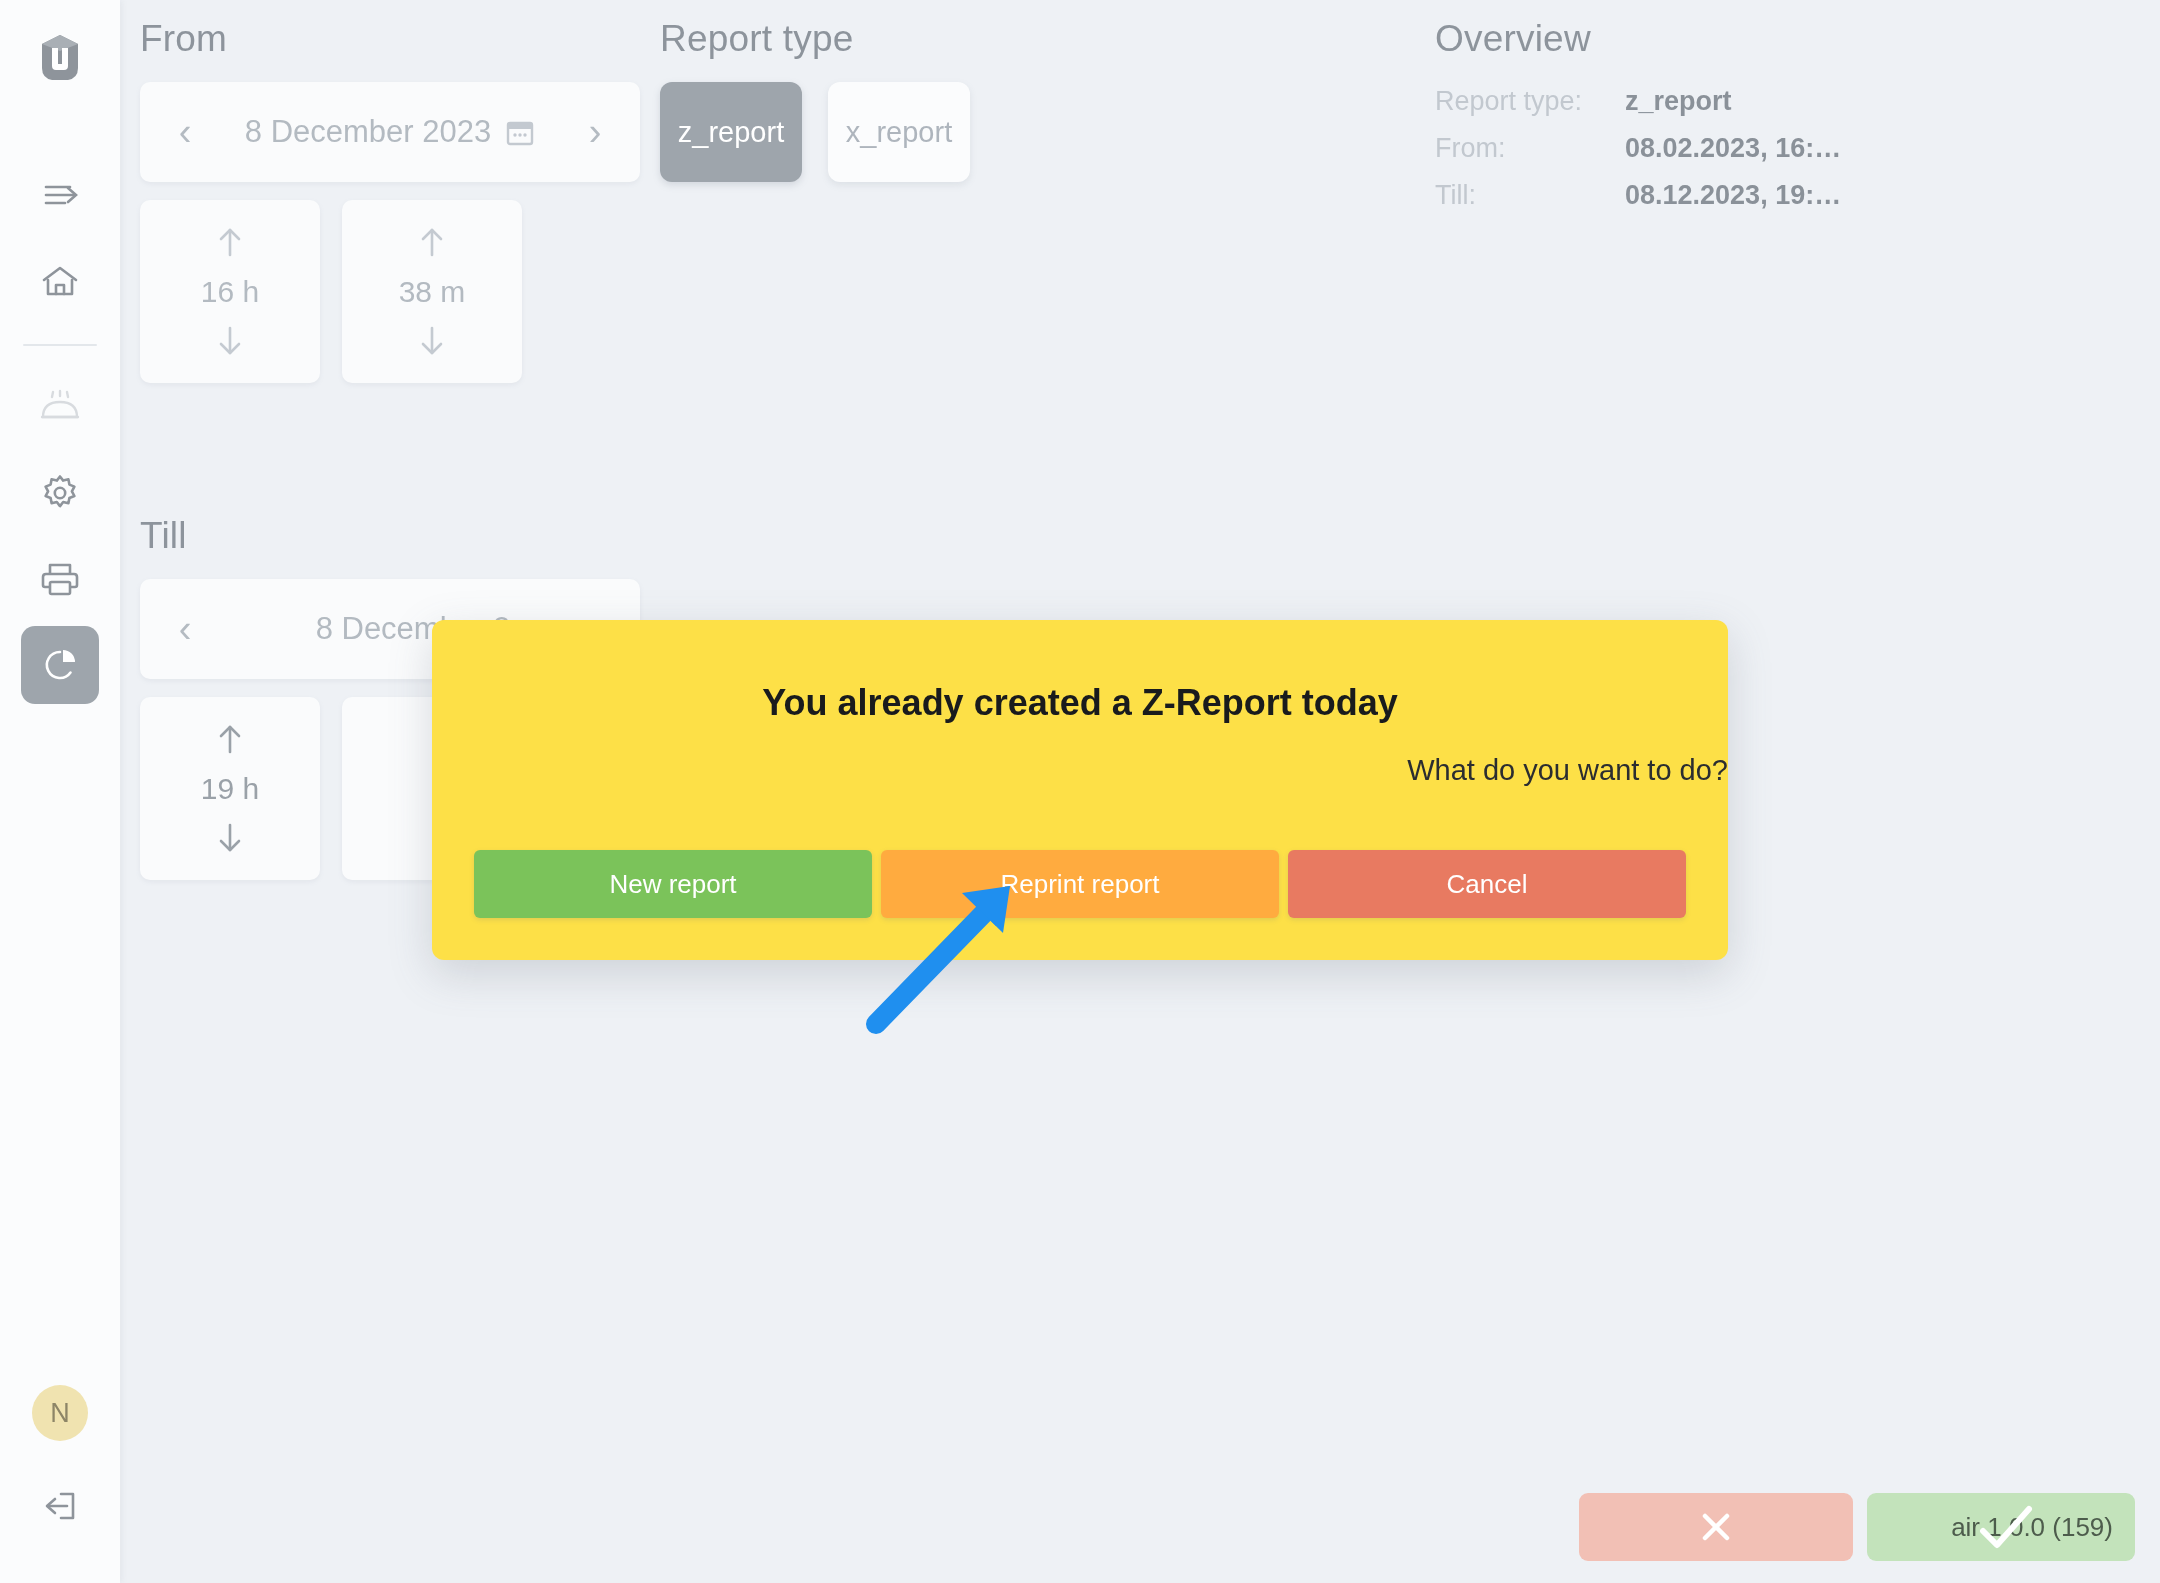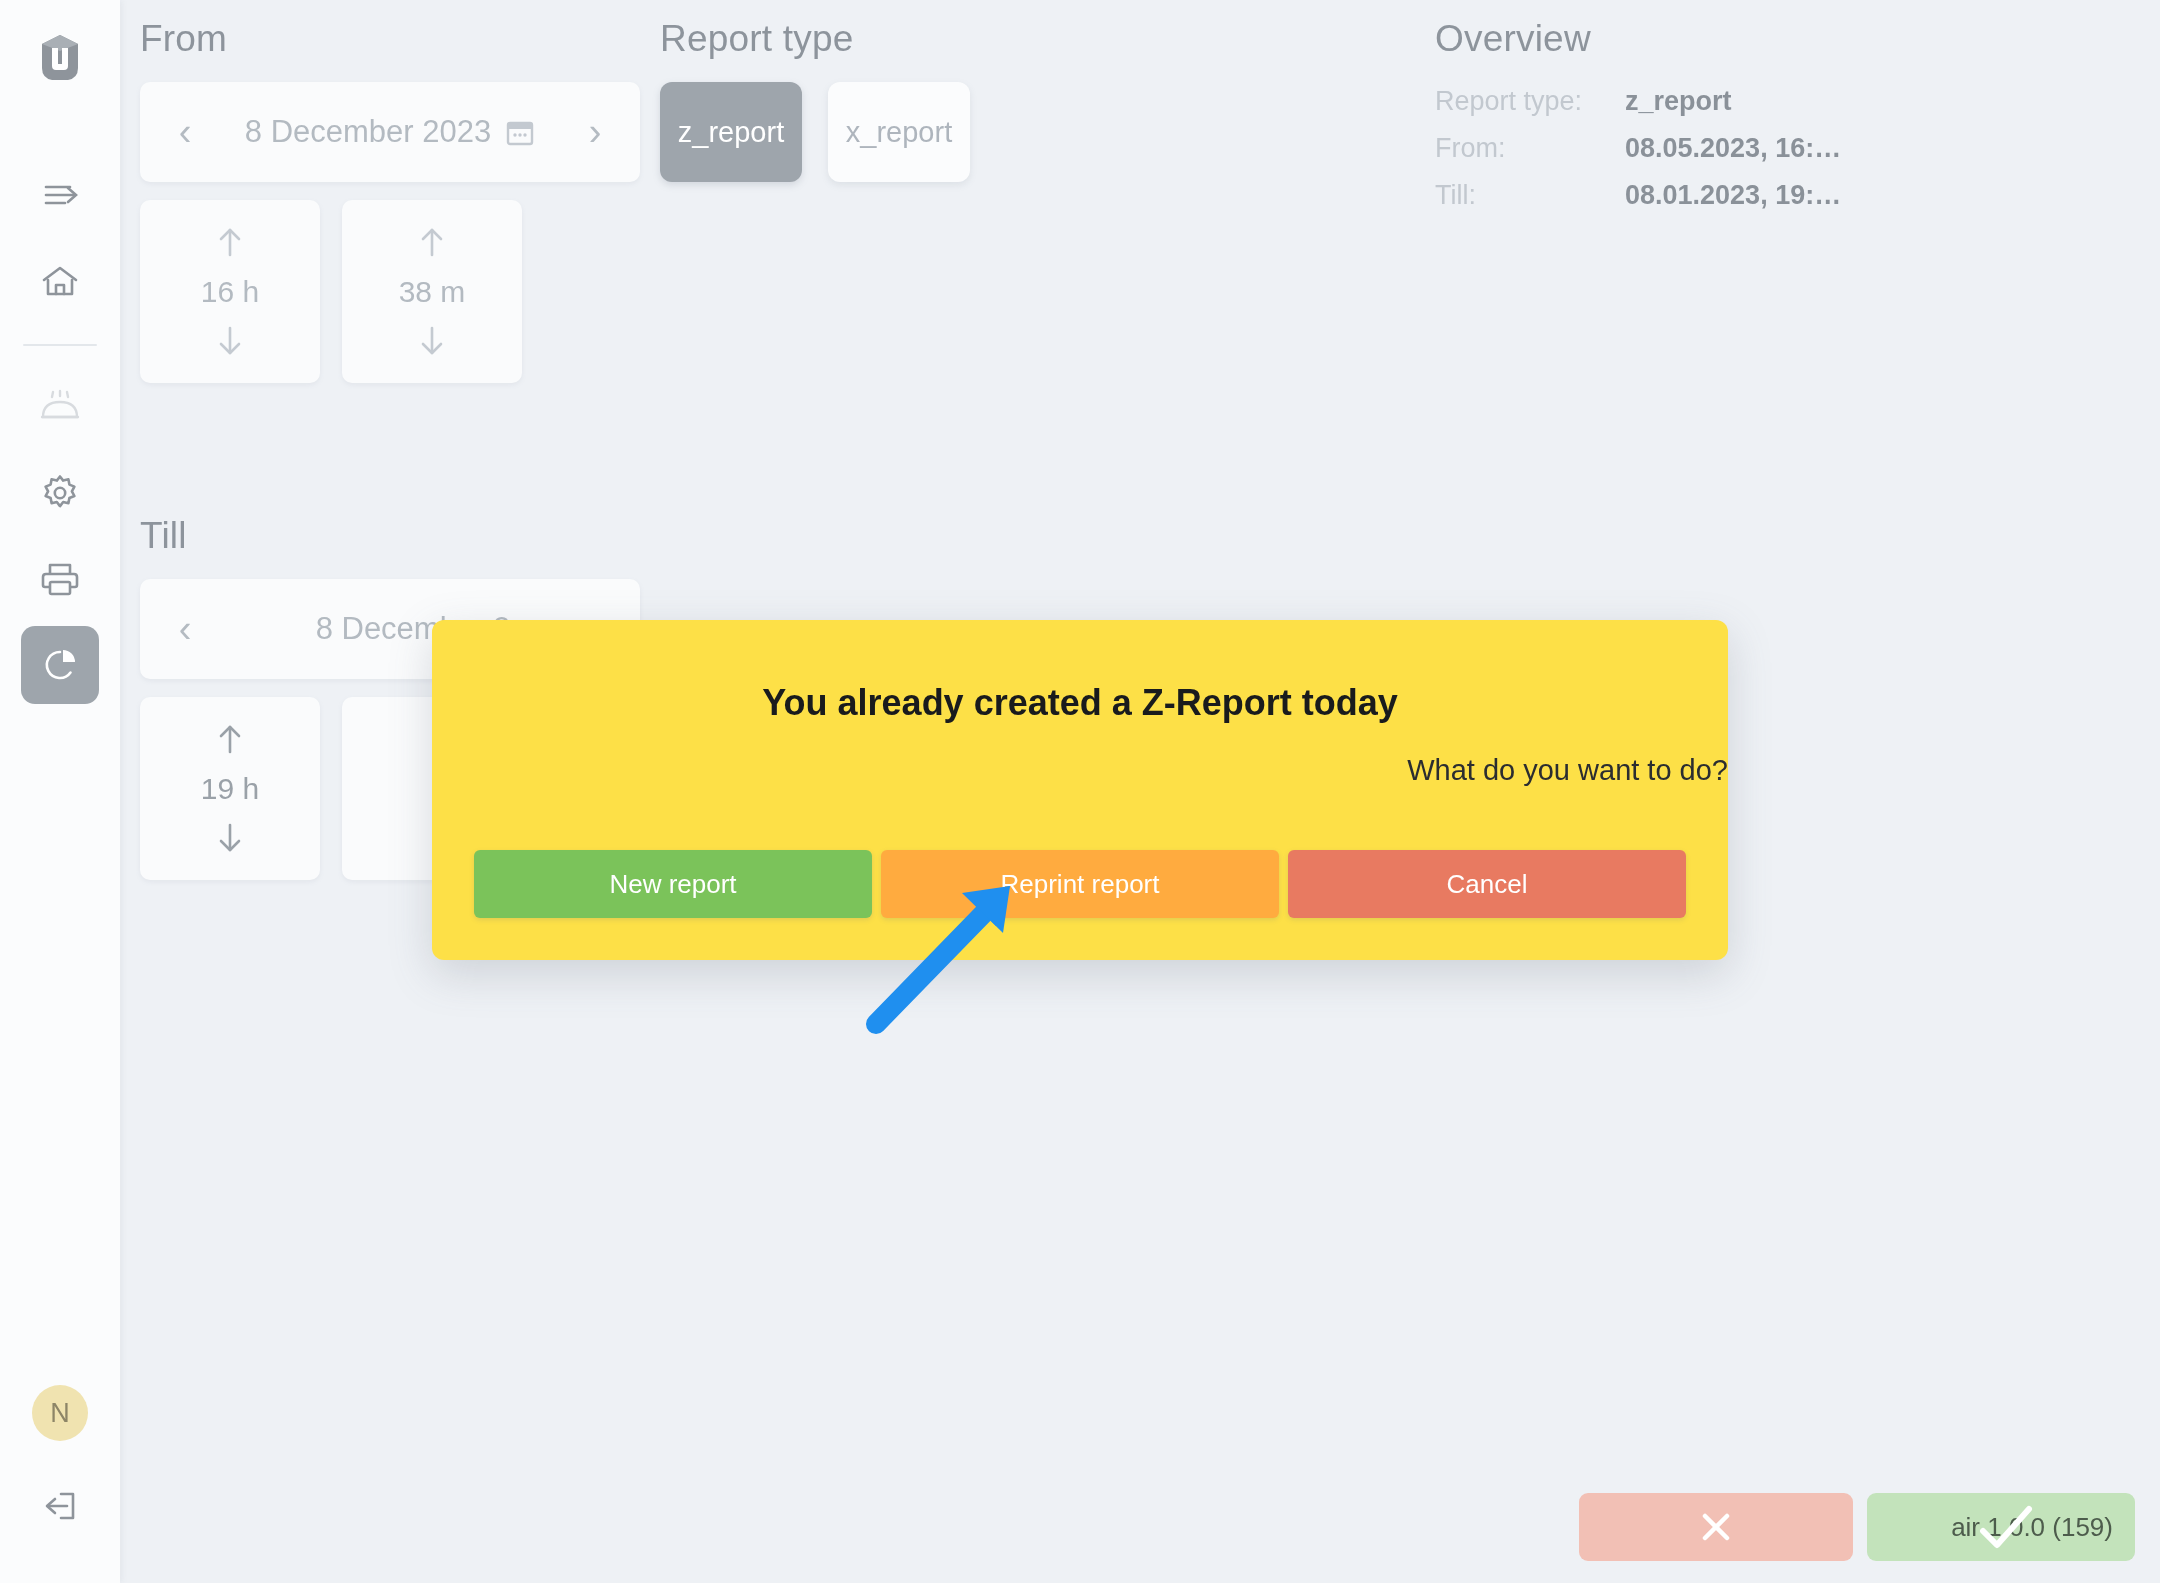--- a/index.html
+++ b/index.html
@@ -287,25 +287,25 @@
 
     <div class="col-overview">
       <div class="section-title">Overview</div>
       <div class="ov-rows">
         <div class="ov-row">
           <span class="ov-key">Report type:</span>
           <span class="ov-val">z_report</span>
         </div>
         <div class="ov-row">
           <span class="ov-key">From:</span>
-          <span class="ov-val">08.05.2023, 16:…</span>
+          <span class="ov-val">08.02.2023, 16:…</span>
         </div>
         <div class="ov-row">
           <span class="ov-key">Till:</span>
-          <span class="ov-val">08.01.2023, 19:…</span>
+          <span class="ov-val">08.12.2023, 19:…</span>
         </div>
       </div>
     </div>
 
     <div class="col-till">
       <div class="section-title">Till</div>
 
       <div class="date-bar">
         <span class="chev">‹</span>
         <span class="date-text">

